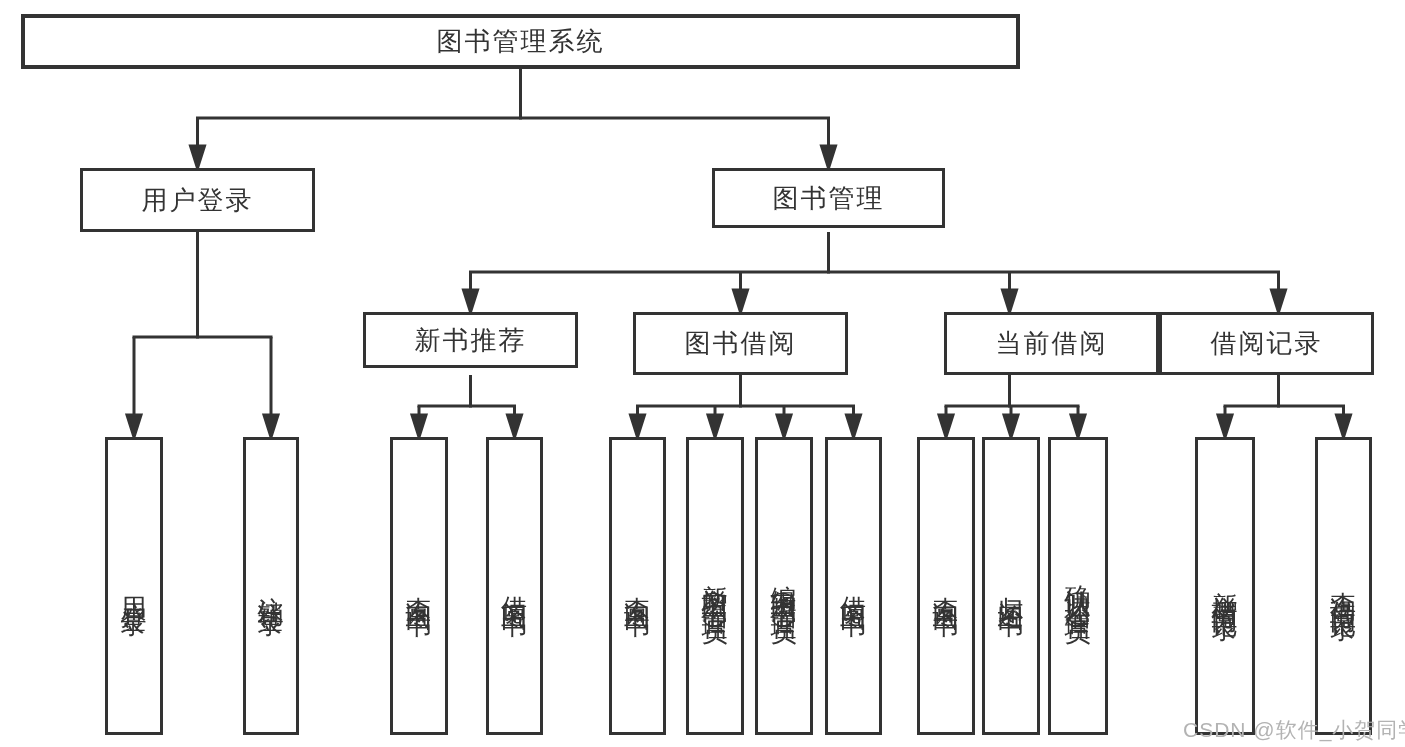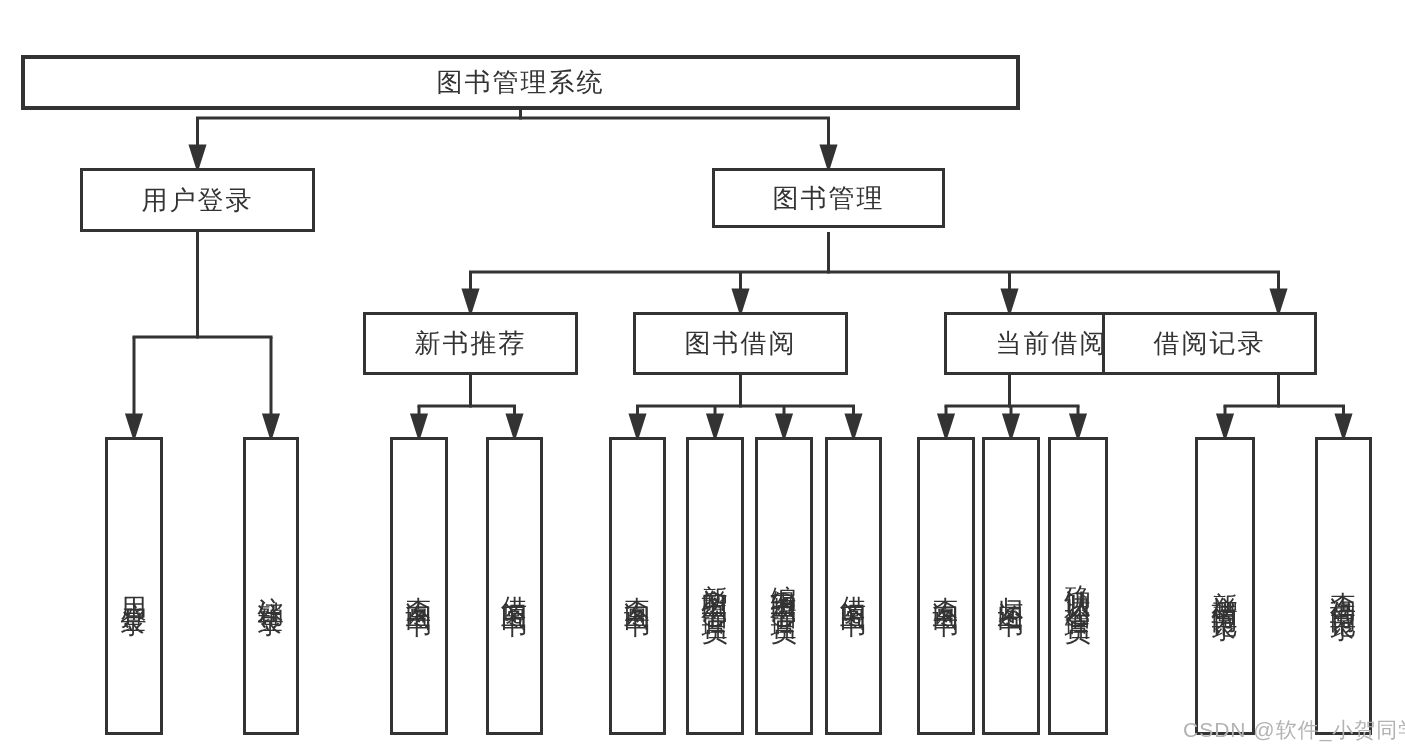--- a/index.html
+++ b/index.html
@@ -86,29 +86,29 @@
 
     <line x1="1278.5" y1="375" x2="1278.5" y2="407.5"></line>
     <line x1="1223.5" y1="406" x2="1345" y2="406"></line>
     <line x1="1225" y1="406" x2="1225" y2="416"></line>
     <polygon points="1218,415 1232,415 1225,437"></polygon>
     <line x1="1343.5" y1="406" x2="1343.5" y2="416"></line>
     <polygon points="1336.5,415 1350.5,415 1343.5,437"></polygon>
   </g>
 </svg>
 
-<div class="node hbox root" style="left:21px;top:14px;width:999px;height:55px;margin-top:41px;">图书管理系统</div>
+<div class="node hbox root" style="left:21px;top:14px;width:999px;height:55px;">图书管理系统</div>
 
 <div class="node hbox" style="left:80px;top:168px;width:235px;height:64px;">用户登录</div>
 <div class="node hbox" style="left:712px;top:168px;width:233px;height:60px;">图书管理</div>
 
-<div class="node hbox" style="left:363px;top:312px;width:215px;height:63px;">新书推荐</div>
+<div class="node hbox" style="left:363px;top:312px;width:215px;height:56px;">新书推荐</div>
 <div class="node hbox" style="left:633px;top:312px;width:215px;height:63px;">图书借阅</div>
 <div class="node hbox" style="left:902px;top:312px;width:215px;height:63px;margin-left:42px;">当前借阅</div>
-<div class="node hbox" style="left:1102px;top:312px;width:215px;height:63px;">借阅记录</div>
+<div class="node hbox" style="left:1159px;top:312px;width:215px;height:63px;">借阅记录</div>
 
 <div class="node vbox leaf" style="left:105px;width:58px;">
   <span>用户登录</span>
 </div>
 <div class="node vbox leaf" style="left:243px;width:56px;">
   <span>注销登录</span>
 </div>
 
 <div class="node vbox leaf" style="left:390px;width:58px;">
   <span>查询图书</span>

